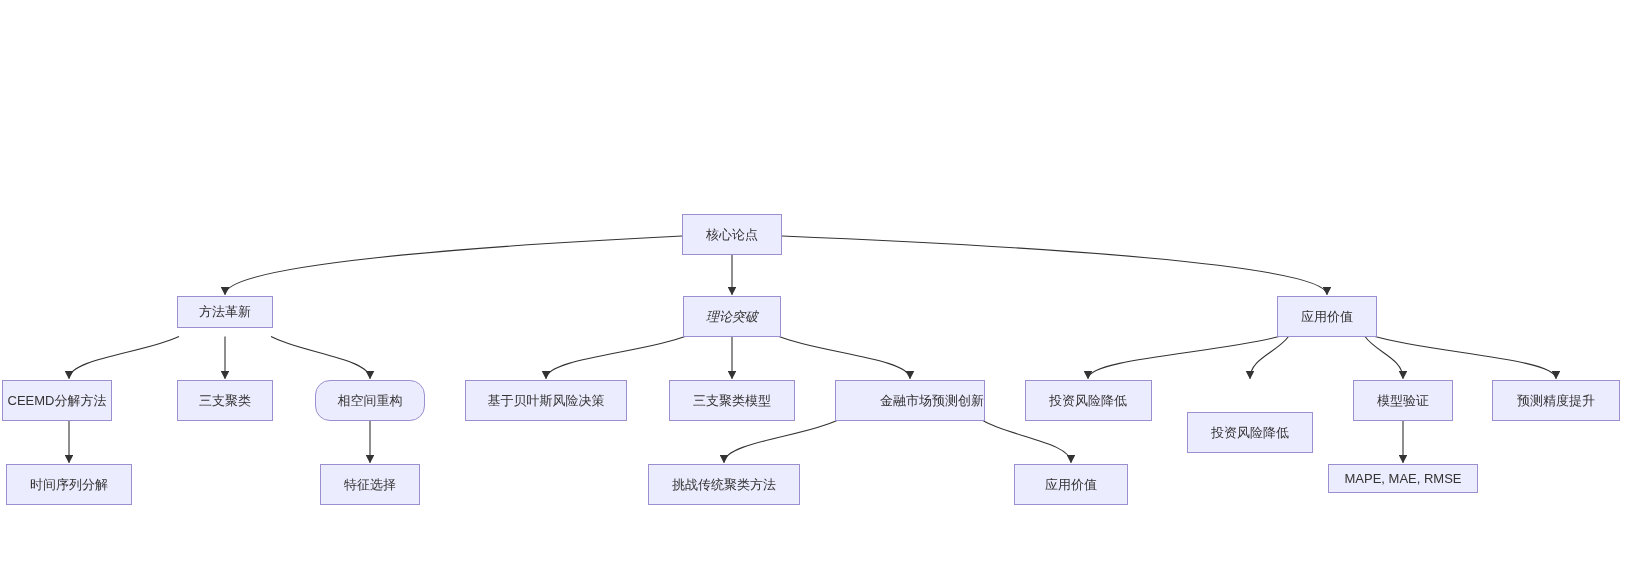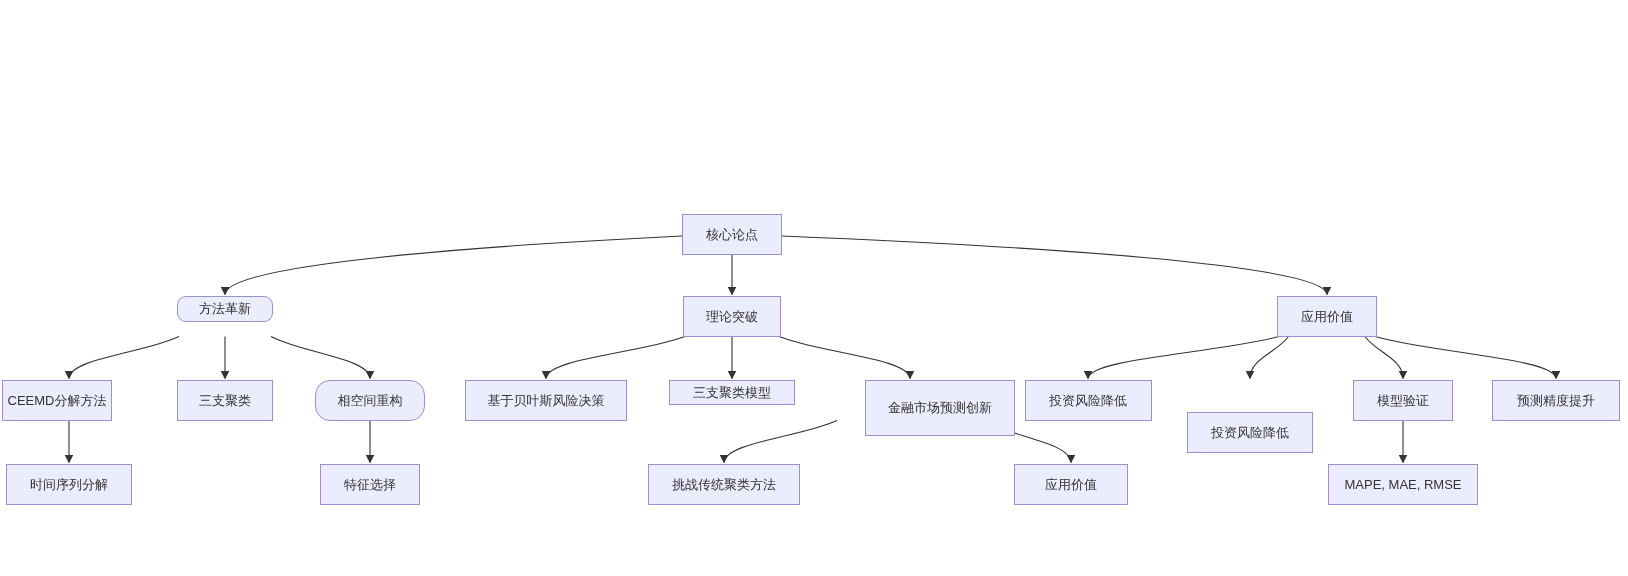--- a/index.html
+++ b/index.html
@@ -70,45 +70,45 @@
         <path d="M 370 420.5 L 370 462.5" class="edge" marker-end="url(#arrowhead)"></path>
         <path d="M 837 420.5 C 803.1 436.5, 724 442.5, 724 462.5" class="edge" marker-end="url(#arrowhead)"></path>
         <path d="M 983 420.5 C 1009.4 436.5, 1071 442.5, 1071 462.5" class="edge" marker-end="url(#arrowhead)"></path>
         <path d="M 1403 420.5 L 1403 462.5" class="edge" marker-end="url(#arrowhead)"></path>
       </g>
   </svg>
   <div>
       <div class="node" style="left: 682px; top: 213.5px; width: 100px; height: 41px;">
         <span class="label">核心论点</span>
       </div>
-      <div class="node" style="left: 177px; top: 295.5px; width: 96px; height: 26px; border-radius: 9px;">
+      <div class="node" style="left: 177px; top: 295.5px; width: 96px; height: 32px;">
         <span class="label">方法革新</span>
       </div>
-      <div class="node" style="left: 683px; top: 295.5px; width: 98px; height: 41px;">
+      <div class="node" style="left: 683px; top: 295.5px; width: 98px; height: 41px; font-style: italic;">
         <span class="label">理论突破</span>
       </div>
       <div class="node" style="left: 1277px; top: 295.5px; width: 100px; height: 41px;">
         <span class="label">应用价值</span>
       </div>
       <div class="node" style="left: 2px; top: 379.5px; width: 110px; height: 41px;">
         <span class="label">CEEMD分解方法</span>
       </div>
       <div class="node" style="left: 177px; top: 379.5px; width: 96px; height: 41px;">
         <span class="label">三支聚类</span>
       </div>
       <div class="node" style="left: 315px; top: 379.5px; width: 110px; height: 41px; border-radius: 15px;">
         <span class="label">相空间重构</span>
       </div>
       <div class="node" style="left: 465px; top: 379.5px; width: 162px; height: 41px;">
         <span class="label">基于贝叶斯风险决策</span>
       </div>
-      <div class="node" style="left: 669px; top: 379.5px; width: 126px; height: 25px;">
+      <div class="node" style="left: 669px; top: 379.5px; width: 126px; height: 41px;">
         <span class="label">三支聚类模型</span>
       </div>
-      <div class="node" style="left: 865px; top: 379.5px; width: 150px; height: 56px;">
+      <div class="node" style="left: 835px; top: 379.5px; width: 150px; height: 41px; justify-content: flex-end;">
         <span class="label">金融市场预测创新</span>
       </div>
       <div class="node" style="left: 1024.5px; top: 379.5px; width: 127px; height: 41px;">
         <span class="label">投资风险降低</span>
       </div>
       <div class="node" style="left: 1187px; top: 379.5px; width: 126px; height: 41px; margin-top: 32px;">
         <span class="label">投资风险降低</span>
       </div>
       <div class="node" style="left: 1353px; top: 379.5px; width: 100px; height: 41px;">
         <span class="label">模型验证</span>
@@ -121,17 +121,17 @@
       </div>
       <div class="node" style="left: 320px; top: 463.5px; width: 100px; height: 41px;">
         <span class="label">特征选择</span>
       </div>
       <div class="node" style="left: 648px; top: 463.5px; width: 152px; height: 41px;">
         <span class="label">挑战传统聚类方法</span>
       </div>
       <div class="node" style="left: 1014px; top: 463.5px; width: 114px; height: 41px;">
         <span class="label">应用价值</span>
       </div>
-      <div class="node" style="left: 1328px; top: 463.5px; width: 150px; height: 41px; align-items: center;">
+      <div class="node" style="left: 1328px; top: 463.5px; width: 150px; height: 29px; align-items: center;">
         <span class="label">MAPE, MAE, RMSE</span>
       </div>
     </div>
 </div>
 
 </body></html>

